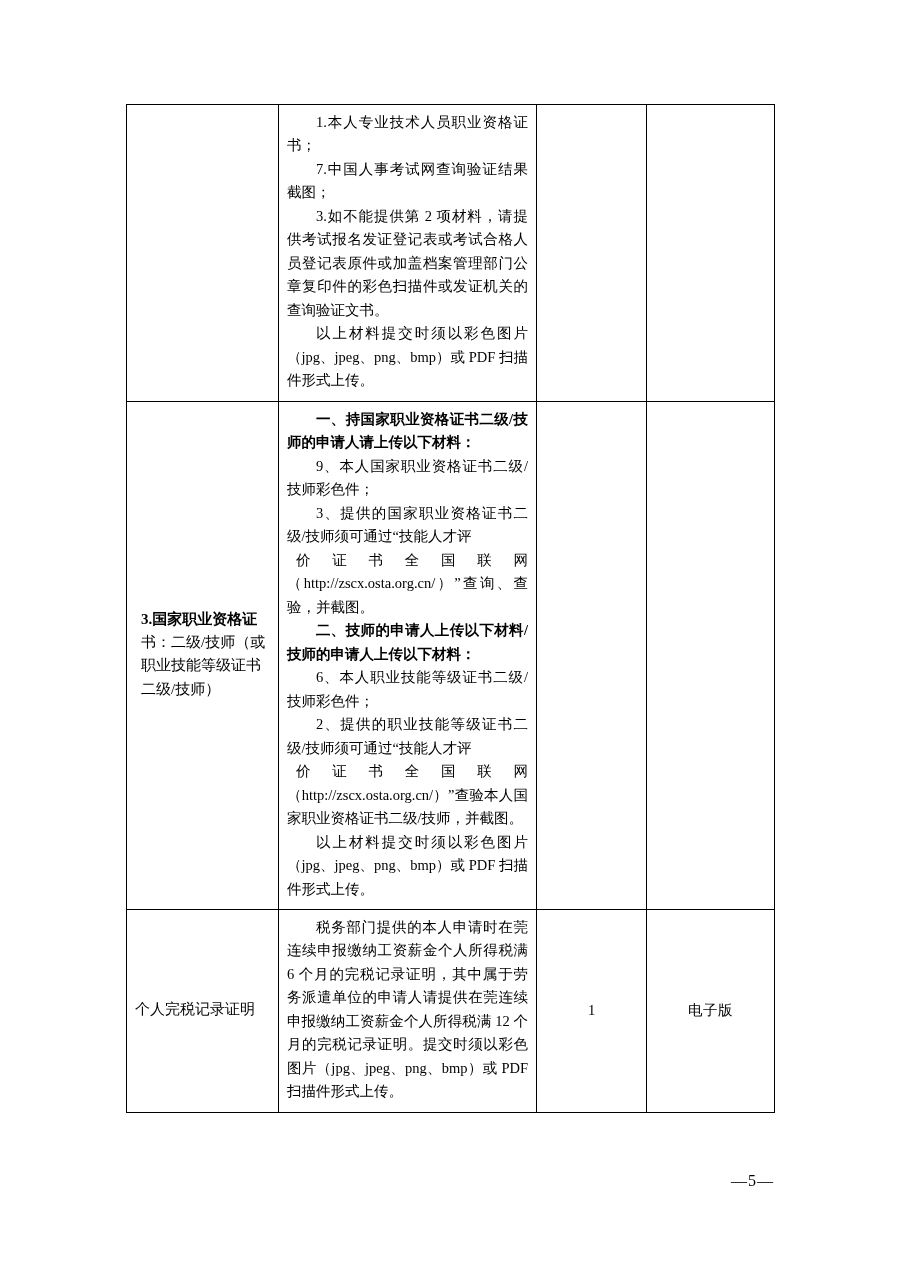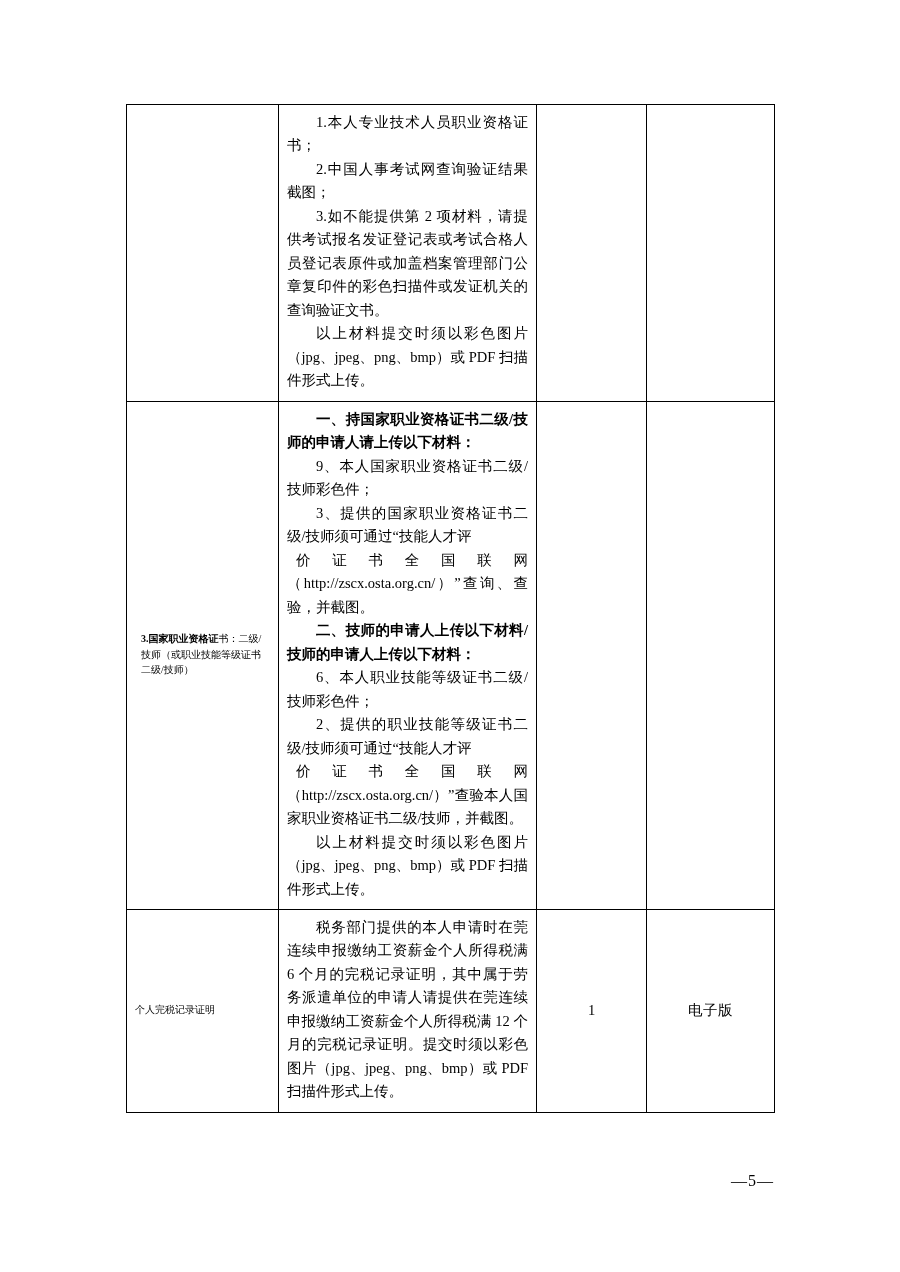--- a/index.html
+++ b/index.html
@@ -37,21 +37,21 @@
   .col-name { width: 152px; }
   .col-body { width: 258px; }
   .col-qty  { width: 110px; }
   .col-form { width: 128px; }
 
   .cell-pad {
     padding: 6px 8px 8px 8px;
   }
   .name-cell {
     padding: 6px 10px 8px 14px;
-    font-size: 10px;
+    font-size: 15px;
     line-height: 1.55;
   }
   .name-cell.center {
     text-align: left;
     padding-left: 8px;
     padding-right: 8px;
   }
   .name-cell .bold-lead {
     font-weight: bold;
   }
@@ -109,21 +109,21 @@
     </colgroup>
     <tbody>
 
       <tr>
         <td class="col-name">
           <div class="name-cell"></div>
         </td>
         <td class="col-body">
           <div class="cell-pad body-cell">
             <p class="ind">1.本人专业技术人员职业资格证书；</p>
-            <p class="ind">2.中国人事考试网查询验证结果截图；</p>
+            <p class="ind">7.中国人事考试网查询验证结果截图；</p>
             <p class="ind">3.如不能提供第 2 项材料，请提供考试报名发证登记表或考试合格人员登记表原件或加盖档案管理部门公章复印件的彩色扫描件或发证机关的查询验证文书。</p>
             <p class="ind">以上材料提交时须以彩色图片（jpg、jpeg、png、bmp）或 PDF 扫描件形式上传。</p>
           </div>
         </td>
         <td class="col-qty qty-cell"></td>
         <td class="col-form form-cell"></td>
       </tr>
 
       <tr>
         <td class="col-name">

